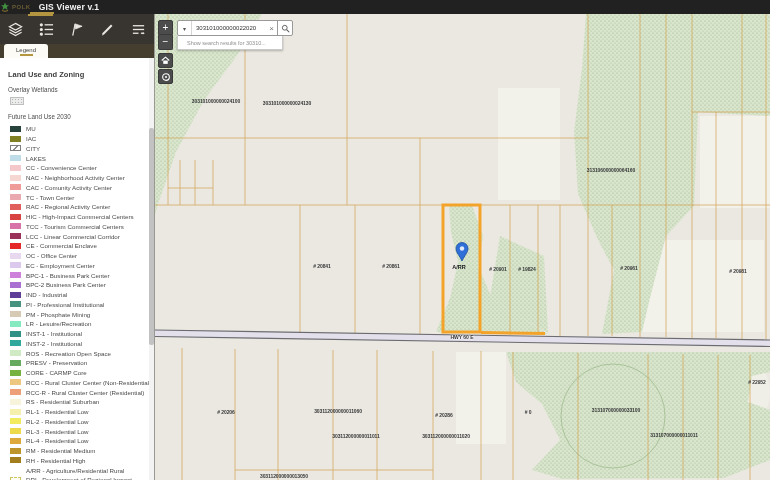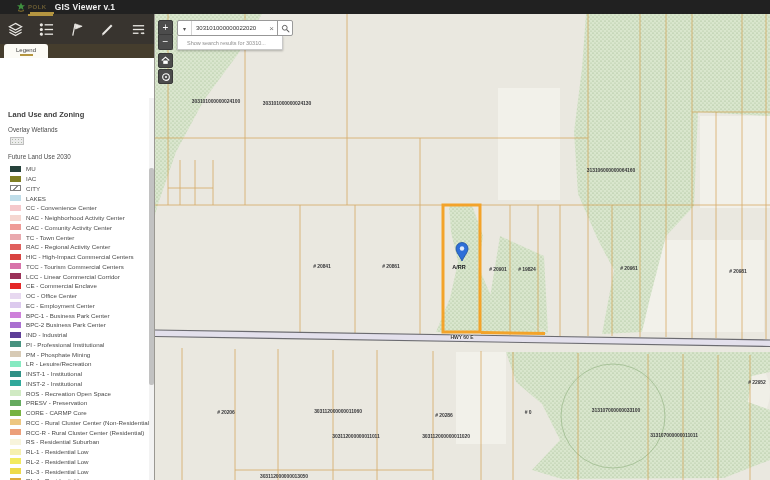--- a/index.html
+++ b/index.html
@@ -2,39 +2,39 @@
 <html><head>
 <meta charset="utf-8">
 <style>
   * { margin:0; padding:0; box-sizing:border-box; }
   html,body { width:770px; height:480px; }
   .app { position:relative; width:770px; height:480px; overflow:hidden;
          font-family:"Liberation Sans", sans-serif; background:#eae8e0; }
 
   
   .topbar { position:absolute; left:0; top:0; width:770px; height:14px; background:#212121;
-            display:flex; align-items:center; padding-left:16px; z-index:40; }
+            display:flex; align-items:center; padding-left:0; z-index:40; }
   .logo { display:flex; align-items:center; gap:2px; }
   .logo-text { font-size:6px; color:#6a5c33; letter-spacing:0.5px; font-weight:700; }
   .app-title { margin-left:8px; font-size:8.5px; color:#f2f2f2; font-weight:600; letter-spacing:0.2px; }
   .title-underline { position:absolute; left:30px; top:12px; width:24px; height:2px; background:#b49540; }
 
   
   .sidebar { position:absolute; left:0; top:14px; width:155px; bottom:0; display:flex;
              flex-direction:column; z-index:30; border-right:1px solid #9a9892; background:#fff; }
   .toolbar { height:30px; background:#38342f; display:flex; align-items:center;
              justify-content:space-around; position:relative; flex:none; }
   .tool { width:26px; height:26px; display:flex; align-items:center; justify-content:center; }
   .active-ind { position:absolute; left:28px; top:0; width:25px; height:2px; background:#b49540; }
   .tabstrip { height:14px; background:#453d2d; display:flex; align-items:flex-end; flex:none; }
   .tab { margin-left:4px; width:44px; height:14px; background:#fcfbf6; border-radius:3px 3px 0 0;
          display:flex; flex-direction:column; align-items:center; justify-content:center; }
   .tab-label { font-size:6px; color:#3f3f3f; }
   .tab-underline { width:13px; height:2px; background:#b49540; margin-top:1px; }
-  .panel { flex:1; background:#fff; position:relative; padding:10px 0 5px 8px; overflow:hidden;margin-top:40px; }
+  .panel { flex:1; background:#fff; position:relative; padding:10px 0 5px 8px; overflow:hidden; }
   .panel-title { font-size:7.5px; font-weight:700; color:#3f3f3f; margin:2px 0 7px 0; }
   .grp { font-size:6.3px; color:#4c4c4c; margin-bottom:4px; }
   .wetswatch { width:14px; height:8px; margin:0 0 8px 2px; background:#ececec;
                border:1px solid #bfbfbf;
                background-image:radial-gradient(#aeb8a8 22%, transparent 23%);
                background-size:3px 3px; }
   .li { display:flex; align-items:center; height:9.75px; }
   .sw { width:11px; height:6px; margin:0 5px 0 2px; flex:none; }
   .sw.outline-diagonal { background:#fff; border:1px solid #7f7f7f;
       background-image:linear-gradient(135deg, transparent 44%, #8a8a8a 44%, #8a8a8a 56%, transparent 56%); }

